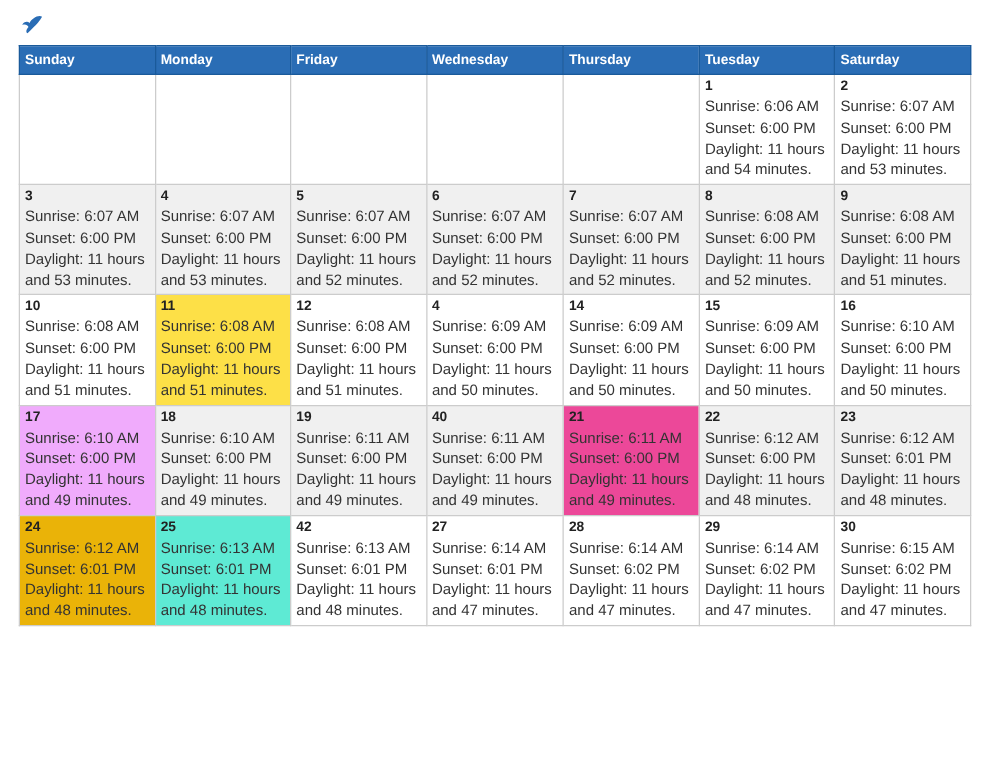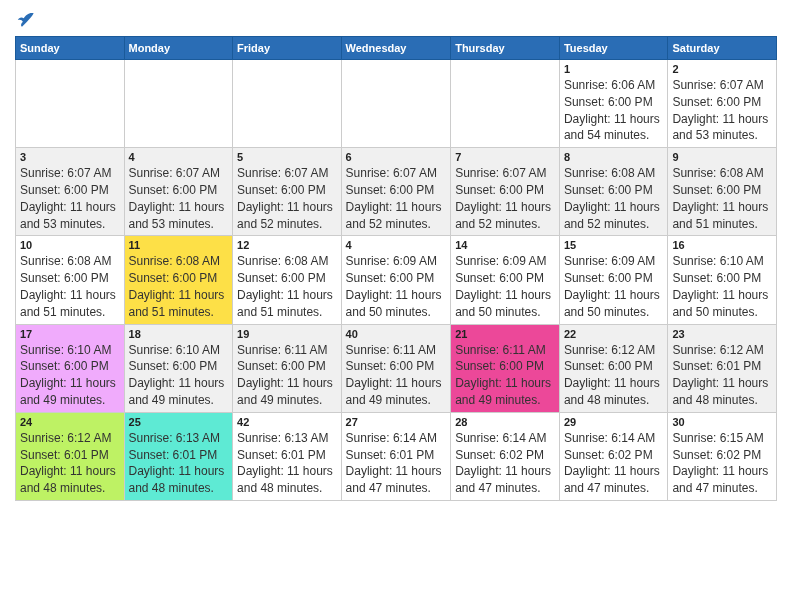--- a/index.html
+++ b/index.html
@@ -228,21 +228,21 @@
           <td style="background: rgb(240, 240, 240);">
             <span class="day-num">22</span>
             <div class="day-info">Sunrise: 6:12 AM<br>Sunset: 6:00 PM<br>Daylight: 11 hours<br>and 48 minutes.</div>
           </td>
           <td style="background: rgb(240, 240, 240);">
             <span class="day-num">23</span>
             <div class="day-info">Sunrise: 6:12 AM<br>Sunset: 6:01 PM<br>Daylight: 11 hours<br>and 48 minutes.</div>
           </td>
         </tr>
         <tr class="week-row">
-          <td style="background: #bef264;">
+          <td style="background: #eab308;">
             <span class="day-num">24</span>
             <div class="day-info">Sunrise: 6:12 AM<br>Sunset: 6:01 PM<br>Daylight: 11 hours<br>and 48 minutes.</div>
           </td>
           <td style="background: #5eead4;">
             <span class="day-num">25</span>
             <div class="day-info">Sunrise: 6:13 AM<br>Sunset: 6:01 PM<br>Daylight: 11 hours<br>and 48 minutes.</div>
           </td>
           <td style="background: rgb(255, 255, 255);">
             <span class="day-num">42</span>
             <div class="day-info">Sunrise: 6:13 AM<br>Sunset: 6:01 PM<br>Daylight: 11 hours<br>and 48 minutes.</div>

